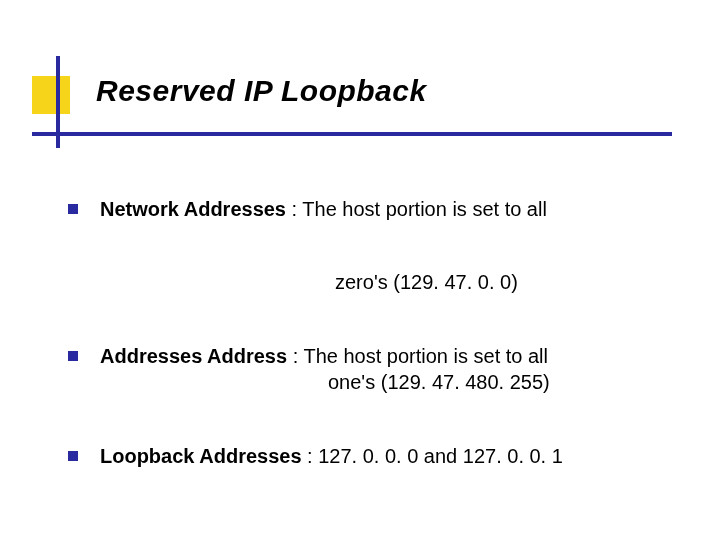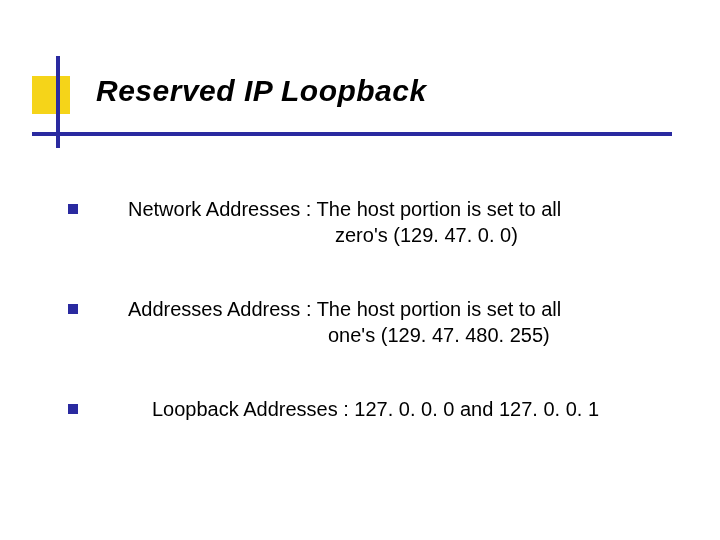--- a/index.html
+++ b/index.html
@@ -63,34 +63,35 @@
     top: 196px;
     width: 590px;
     font-size: 20px;
     line-height: 1.3;
   }
   .bullet-item {
     margin-bottom: 48px;
     display: flex;
     align-items: flex-start;
   }
-  .bullet-item:last-child { margin-bottom: 0; gap: 24px; }
+  .bullet-item:last-child { margin-bottom: 0; }
   .sq {
     flex: none;
     width: 10px;
     height: 10px;
     background: #2a2aa0;
     margin-right: 22px;
     margin-top: 8px;
   }
   .item-body { flex: 1; }
-  .term { font-weight: normal; margin-left: 28px; }
+  .term { font-weight: bold; }
   .def2 {
     display: block;
     padding-left: 235px;
+    margin-top: 47px;
   }
   .def2b {
     display: block;
     padding-left: 228px;
   }
 </style>
 </head>
 <body>
 
 <div class="title-block">

